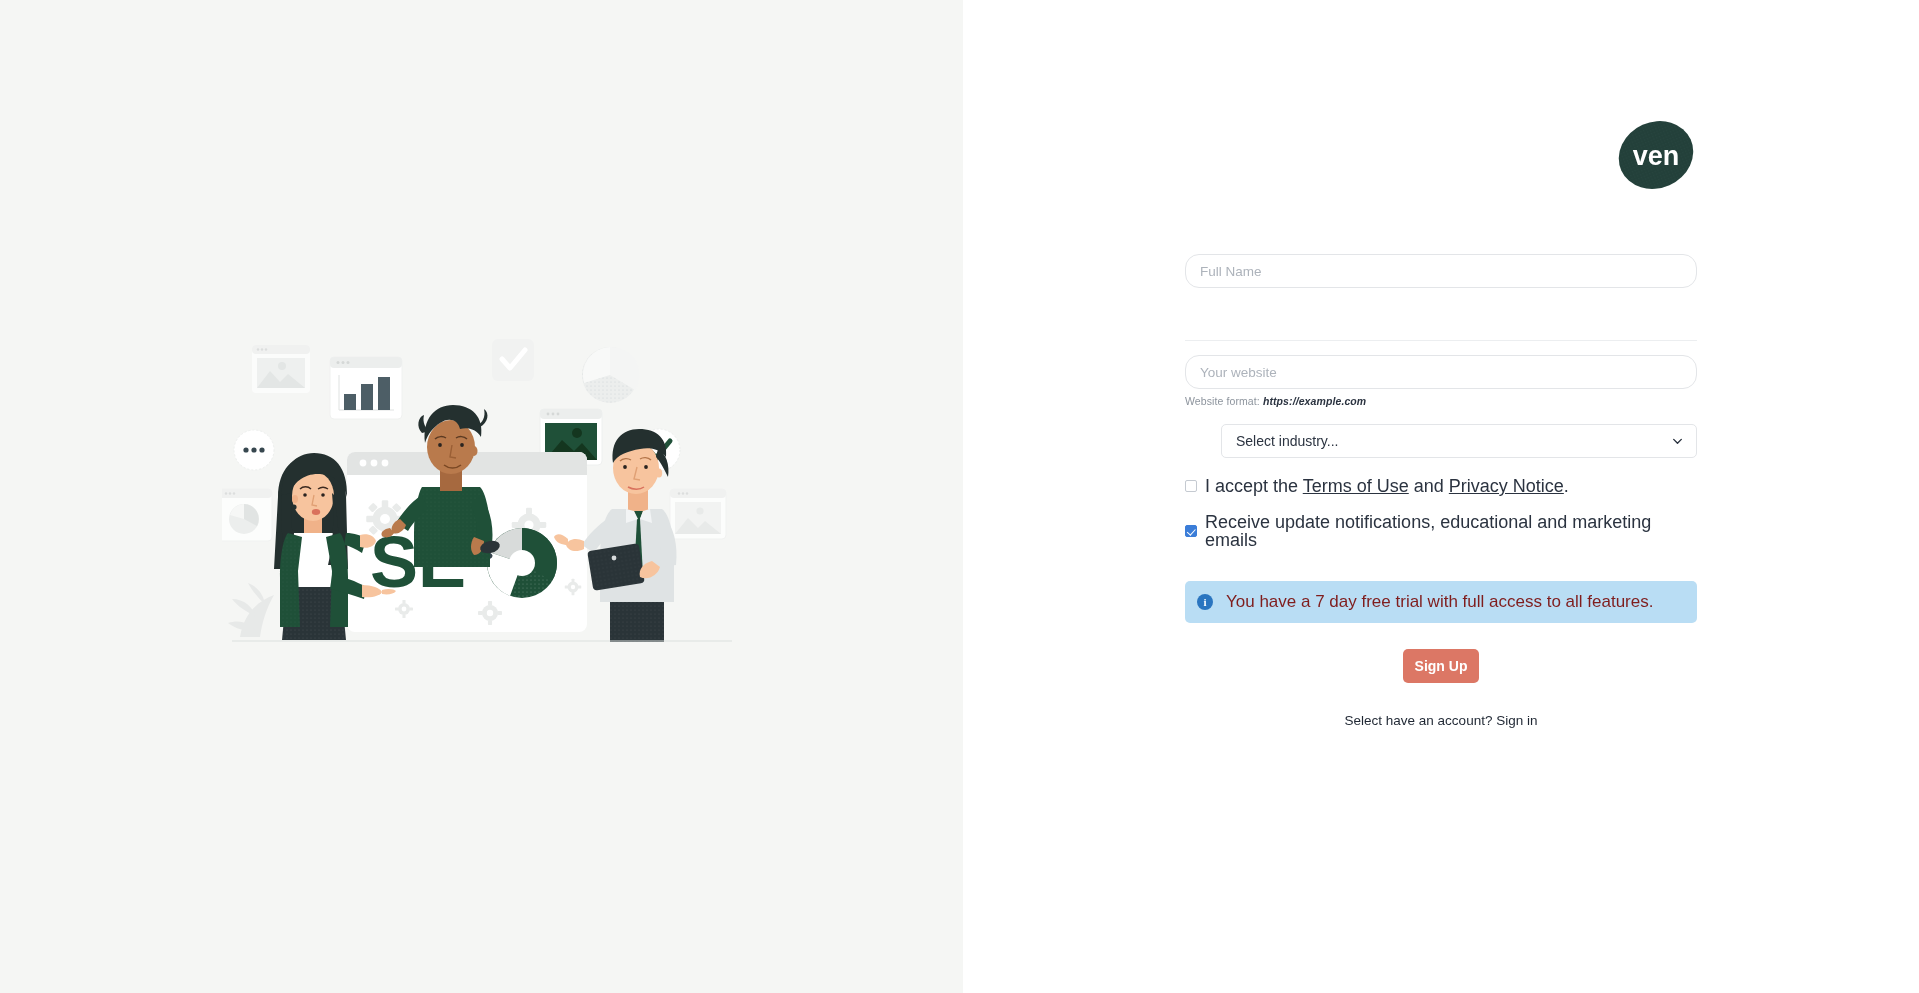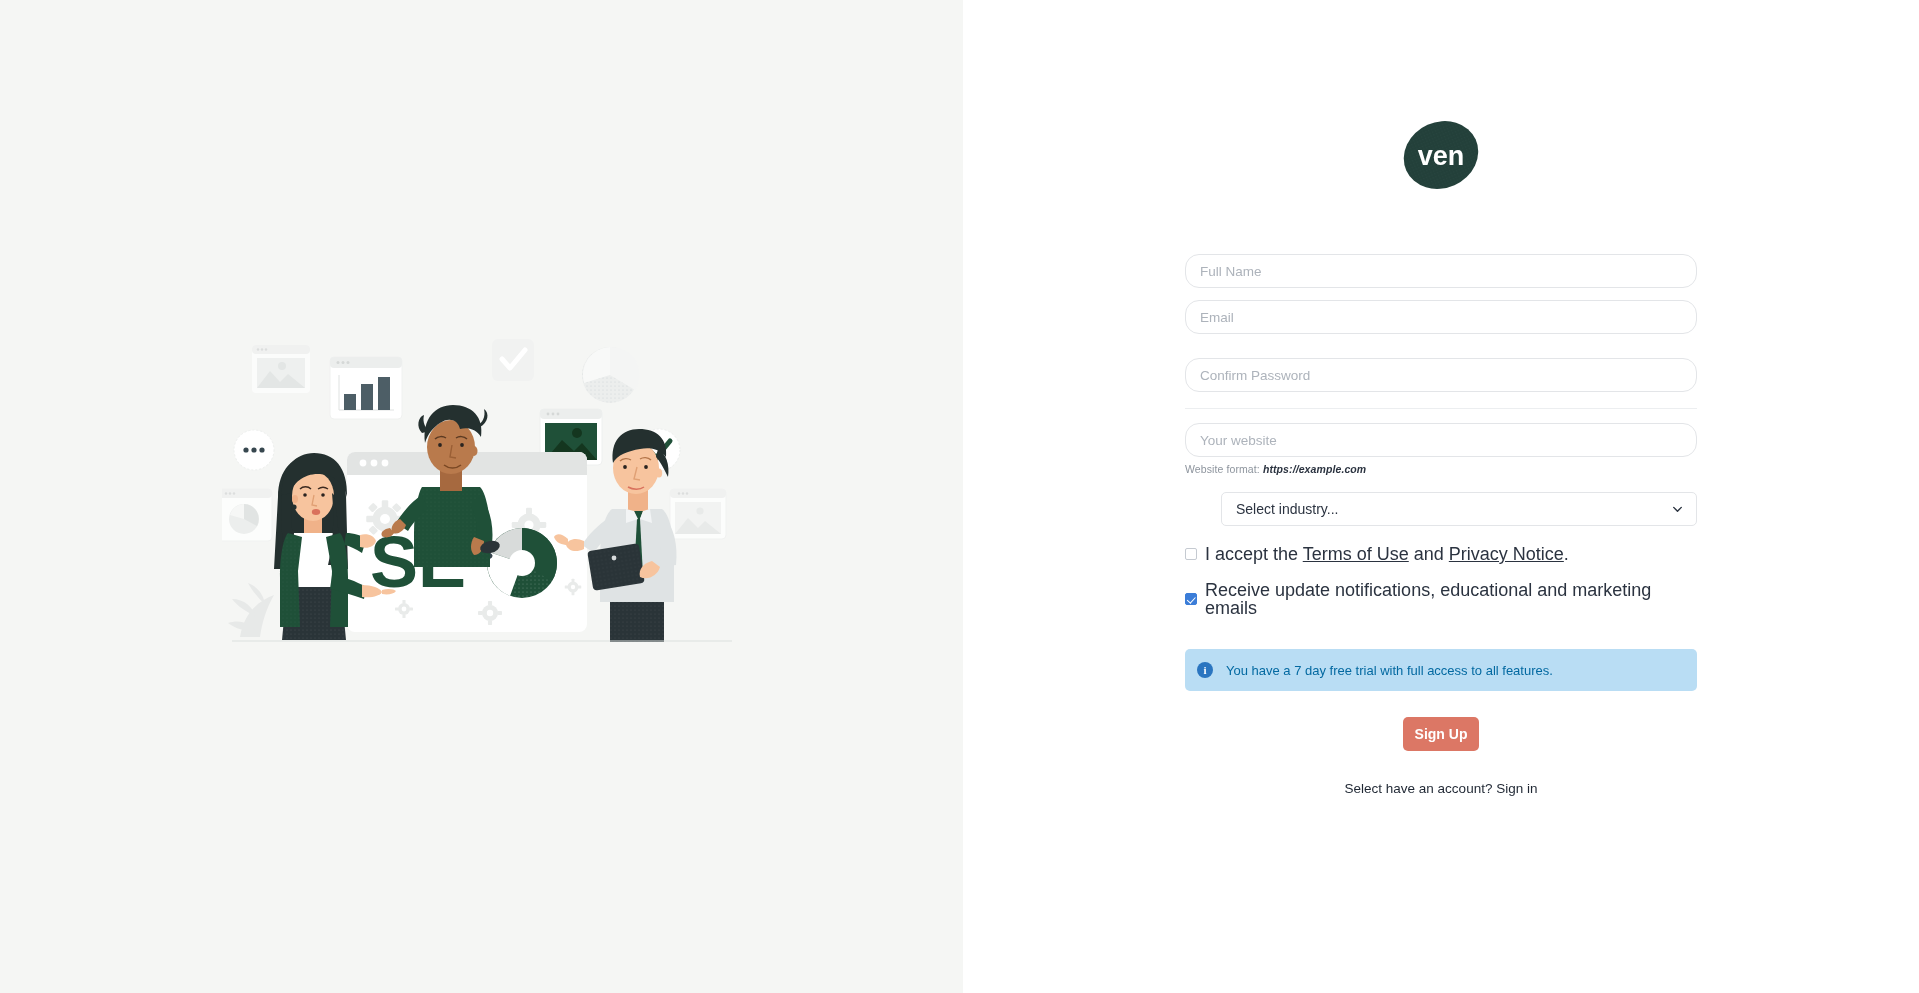--- a/index.html
+++ b/index.html
@@ -27,21 +27,21 @@
     display: flex; flex-direction: column; align-items: center;
     position: relative;
   }
   .form-col {
     width: 512px;
     margin-top: 118px;
     display: flex; flex-direction: column;
   }
 
   
-  .logo-wrap { display:flex; justify-content:center; margin-bottom: 62px; }
+  .logo-wrap { display:flex; justify-content:flex-end; margin-bottom: 62px; }
   .logo { width: 82px; height: 74px; display:block; }
 
   
   .field {
     width: 100%; height: 34px;
     border: 1px solid #e3e5e8;
     border-radius: 14px;
     background: #fff;
     padding: 0 14px;
     font-family: "Liberation Sans", sans-serif;
@@ -124,21 +124,21 @@
     padding-left: 12px;
   }
   .info-ic {
     width: 16px; height: 16px; flex: 0 0 16px;
     border-radius: 50%; background: #2a75c0;
     color: #fff; font-size: 11px; font-weight: bold;
     font-family: "Liberation Serif", serif;
     display:flex; align-items:center; justify-content:center;
     margin-right: 13px;
   }
-  .banner-txt { font-size: 13px; color: #0369a1; }
+  .banner-txt { font-size: 17px; color: #7f1d1d; }
 
   
   .signup-wrap { display:flex; justify-content:center; margin-top: 26px; }
   .signup-btn {
     background: #dc7765; color: #fff;
     border: none; border-radius: 5px;
     font-family: "Liberation Sans", sans-serif;
     font-size: 14px; font-weight: bold;
     padding: 9px 12px;
     cursor: pointer;
@@ -453,26 +453,24 @@
           </defs>
           <ellipse cx="41" cy="37" rx="38" ry="33" fill="#23403a" transform="rotate(-24 41 37)"></ellipse>
           <ellipse cx="41" cy="37" rx="38" ry="33" fill="url(#logodots)" transform="rotate(-24 41 37)"></ellipse>
           <text x="41" y="47" text-anchor="middle" font-family="Liberation Sans, sans-serif" font-size="27" font-weight="bold" fill="#ffffff">ven</text>
         </svg>
       </div>
 
       <input class="field" type="text" placeholder="Full Name" style="">
       <div class="field-gap"></div>
 
-      <input class="field" type="email" placeholder="Email" style="">
       <div class="field-gap"></div>
 
       <div class="field-gap"></div>
 
-      <input class="field" type="text" placeholder="Confirm Password" style="">
 
       <div class="divider"></div>
 
       <input class="field" type="text" placeholder="Your website" style="">
 
       <div class="hint">
         <span>Website format:</span>
         <b>https://example.com</b>
       </div>
 

